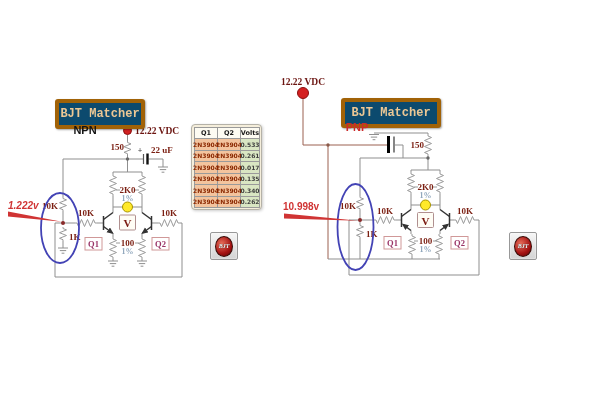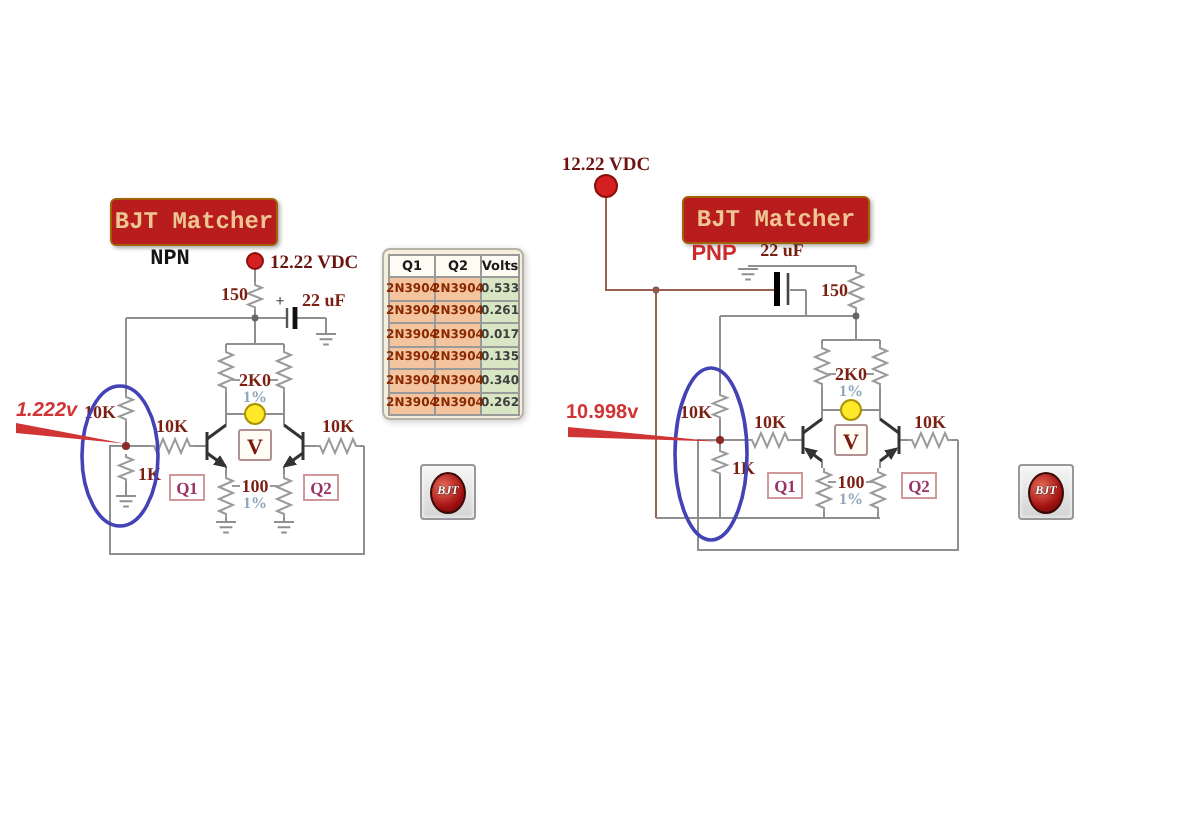--- a/index.html
+++ b/index.html
@@ -9,21 +9,21 @@
 
   
   .lbl{font:bold 9px "Liberation Serif",serif;fill:#7b1f12;}
   .tol{font:bold 8px "Liberation Serif",serif;fill:#8fa6bc;}
   .vdc{font:bold 9.5px "Liberation Serif",serif;fill:#6b1410;}
   .vtxt{font:bold 11px "Liberation Serif",serif;fill:#7b1a10;}
   .qtxt{font:bold 8.5px "Liberation Serif",serif;fill:#993366;}
   .plus{font:bold 8px "Liberation Serif",serif;fill:#444;}
 
   
-  .title-box{position:absolute;background:#b91c1c;border:1px solid #a16207;border-radius:3px;
+  .title-box{position:absolute;background:#0c4a6e;border:4px solid #a16207;border-radius:3px;
              color:#ecc794;font:bold 12px "Liberation Mono",monospace;display:flex;
              align-items:center;justify-content:center;box-shadow:1px 1px 2px rgba(0,0,0,.35);}
   .type-label{position:absolute;font:bold 11px "Liberation Sans",sans-serif;text-align:center;}
   .npn{color:#141414;}
   .pnp{color:#cc2a2a;}
   .callout{position:absolute;font:bold 10px "Liberation Sans",sans-serif;color:#d03434;}
 
   
   .panel{position:absolute;left:191px;top:124px;width:71px;height:86px;background:#f5eedb;
          border:1px solid #b5b2a8;border-radius:4px;box-shadow:1px 1px 3px rgba(0,0,0,.2);
@@ -237,21 +237,21 @@
         <text class="lbl" x="425.5" y="244" text-anchor="middle">100</text>
         <text class="tol" x="425.5" y="252" text-anchor="middle">1%</text>
       </g>
 
       <ellipse cx="355.5" cy="227" rx="18" ry="43" fill="none" stroke="#4343b5" stroke-width="1.8"></ellipse>
       <polygon points="284,213.5 358.5,220.8 284,218.5" fill="#d03434"></polygon>
     </g>
   </svg>
 
   <div class="title-box" style="left:55px;top:99px;width:82px;height:22px;">BJT Matcher</div>
-  <div class="type-label npn" style="left:70px;top:124px;width:30px;font-family:Liberation Mono, monospace;">NPN</div>
+  <div class="type-label npn" style="left:70px;top:124px;width:30px;">NPN</div>
   <div class="callout" style="left:8px;top:200px;font-style:italic;">1.222v</div>
 
   <div class="title-box" style="left:341px;top:98px;width:92px;height:22px;">BJT Matcher</div>
   <div class="type-label pnp" style="left:340px;top:121px;width:34px;">PNP</div>
   <div class="callout" style="left:283px;top:201px;">10.998v</div>
 
   <div class="panel">
     <div class="tbl">
       <div class="trow">
         <span class="tcell th">Q1</span>

